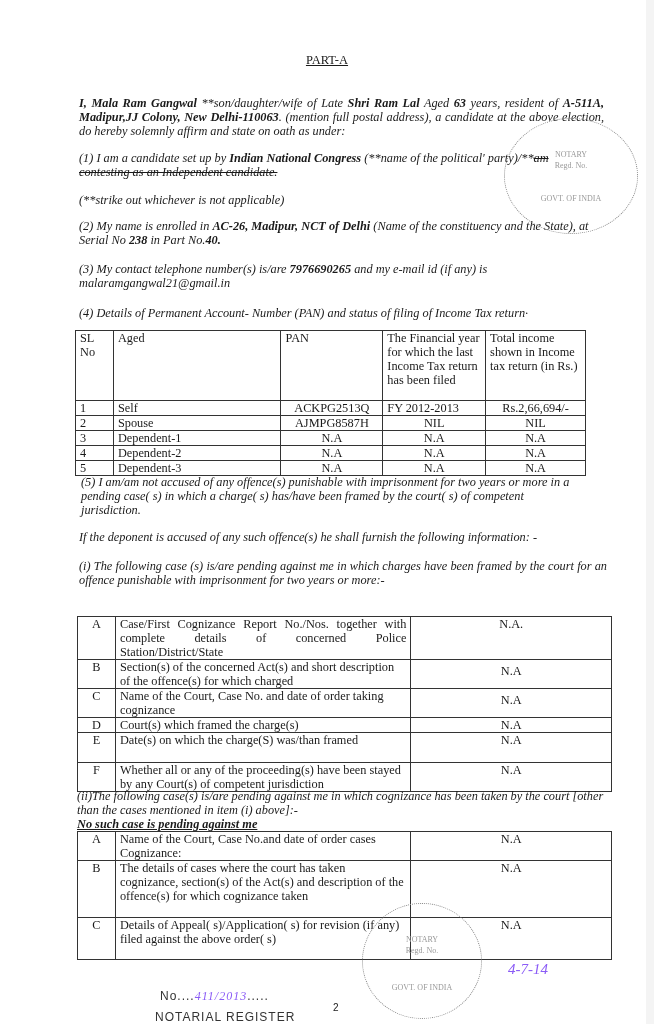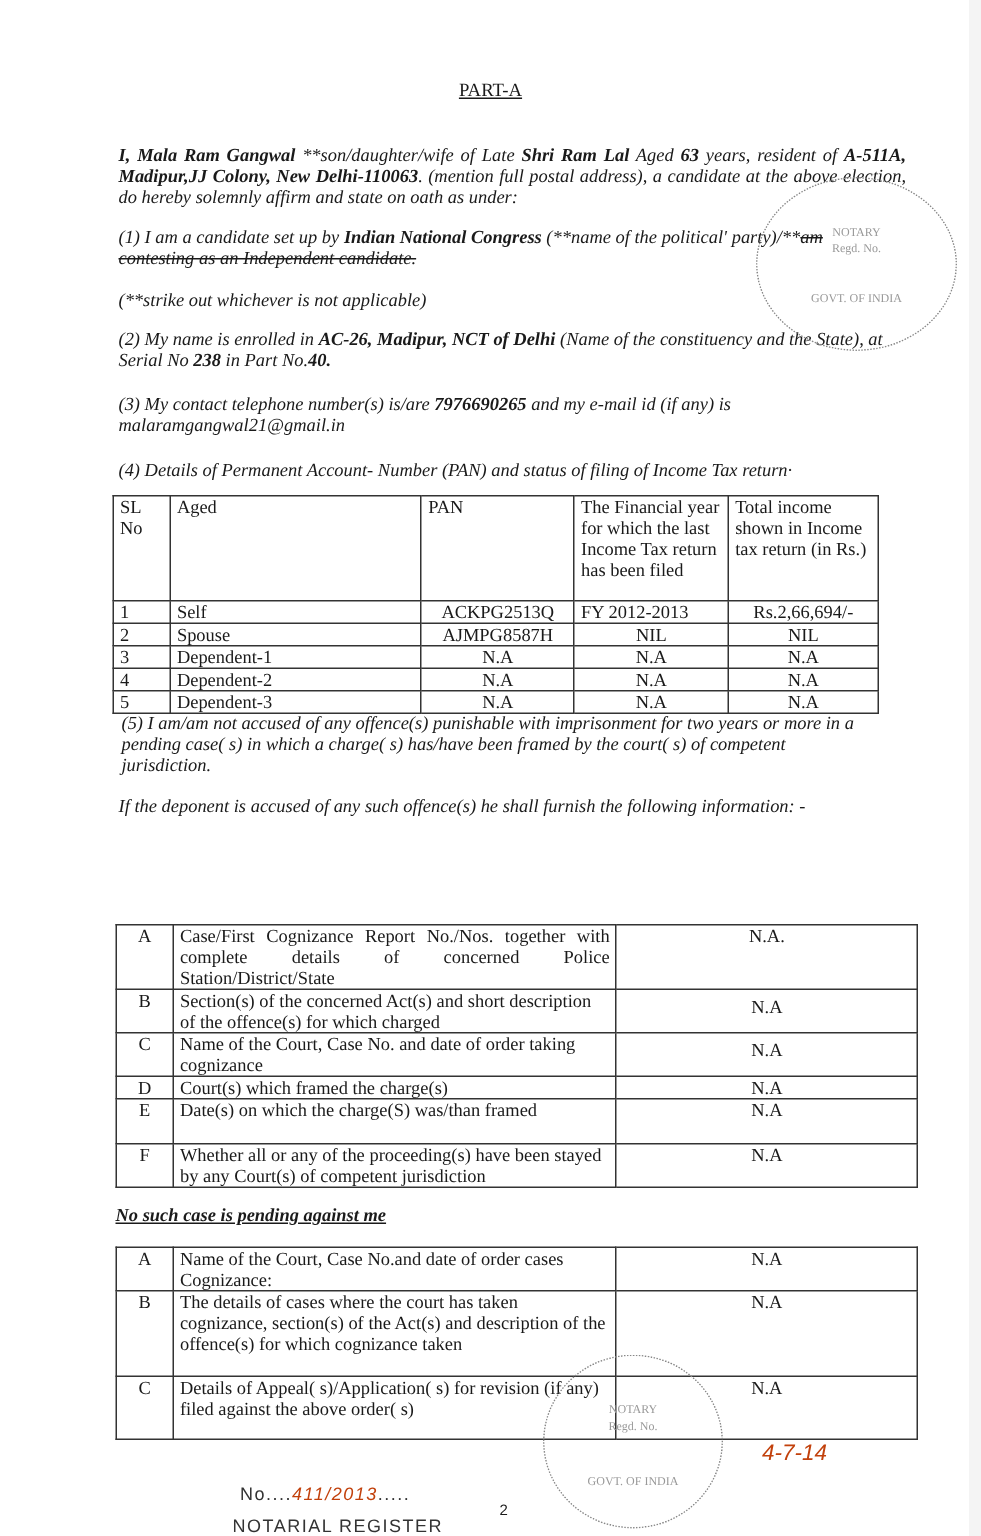--- a/index.html
+++ b/index.html
@@ -11,21 +11,21 @@
   .title { left:0; width:654px; top:53px; text-align:center; font-weight:normal; text-decoration:underline; font-size:12.5px; }
   .para { left:79px; width:525px;font-style:italic; }
   b { font-weight:bold; }
   .strike { text-decoration:line-through; }
   table { border-collapse:collapse; position:absolute; }
   td { border:1px solid #333; vertical-align:top; padding:0 4px; font-size:12.3px; line-height:14px; }
   .c { text-align:center; }
   .j { text-align:justify; text-align-last:justify; }
   .stamp { border:1.5px dotted #888; border-radius:50%; color:#999; font-size:8px; text-align:center; }
   .stamp-inner { position:absolute; left:0; right:0; top:30px; line-height:11px; }
-  .sig { font-family:Liberation Sans, sans-serif; font-style:italic; color:#c2410c; }
+  .sig { font-family:Liberation Serif, serif; font-style:italic; color:#8b5cf6; }
   .nreg { font-family:"Liberation Sans", sans-serif; letter-spacing:1px; font-size:12px; color:#333; }
   .pageno { font-family:"Liberation Sans", sans-serif; font-size:10px; }
   .sheet-edge { right:0; top:0; width:8px; height:1024px; background:#f4f4f4; }
 </style>
 </head>
 <body>
 
 <div class="abs sheet-edge"></div>
 
 <div class="abs title">PART-A</div>
@@ -102,21 +102,21 @@
     <td class="c">N.A</td>
   </tr>
 </tbody>
   </table>
 
 <div class="abs para" style="top:475px; left:81px; width:500px;">(5) I am/am not accused of any offence(s) punishable with imprisonment for two years or more in a pending case( s) in which a charge( s) has/have been framed by the court( s) of competent jurisdiction.</div>
 
 <div class="abs para" style="top:530px;">If the deponent is accused of any such offence(s) he shall furnish the following information: -</div>
 
 <div class="abs para" style="top:559px; width:528px; text-align:justify;">
-  <br>
+  <span>(i) The following case (s) is/are pending against me in which charges have been framed by the court for an offence punishable with imprisonment for two years or more:-</span><br>
 </div>
 
 <table style="left:77px; top:616px; width:535px;">
   <colgroup>
       <col style="width:38px">
       <col style="width:296px">
       <col style="width:201px">
     </colgroup>
   <tbody>
       <tr style="height:42px;">
@@ -146,21 +146,21 @@
   </tr>
   <tr style="height:29px;">
     <td class="c">F</td>
     <td>Whether all or any of the proceeding(s) have been stayed by any Court(s) of competent jurisdiction</td>
     <td class="c">N.A</td>
   </tr>
 </tbody>
   </table>
 
 <div class="abs para" style="top:789px; left:77px; width:530px;">
-  <br>
+  <span>(ii)The following case(s) is/are pending against me in which cognizance has been taken by the court [other than the cases mentioned in item (i) above]:-</span><br>
   <b style="text-decoration:underline;">No such case is pending against me</b>
 </div>
 
 <table style="left:77px; top:831px; width:535px;">
   <colgroup>
       <col style="width:38px">
       <col style="width:296px">
       <col style="width:201px">
     </colgroup>
   <tbody>

